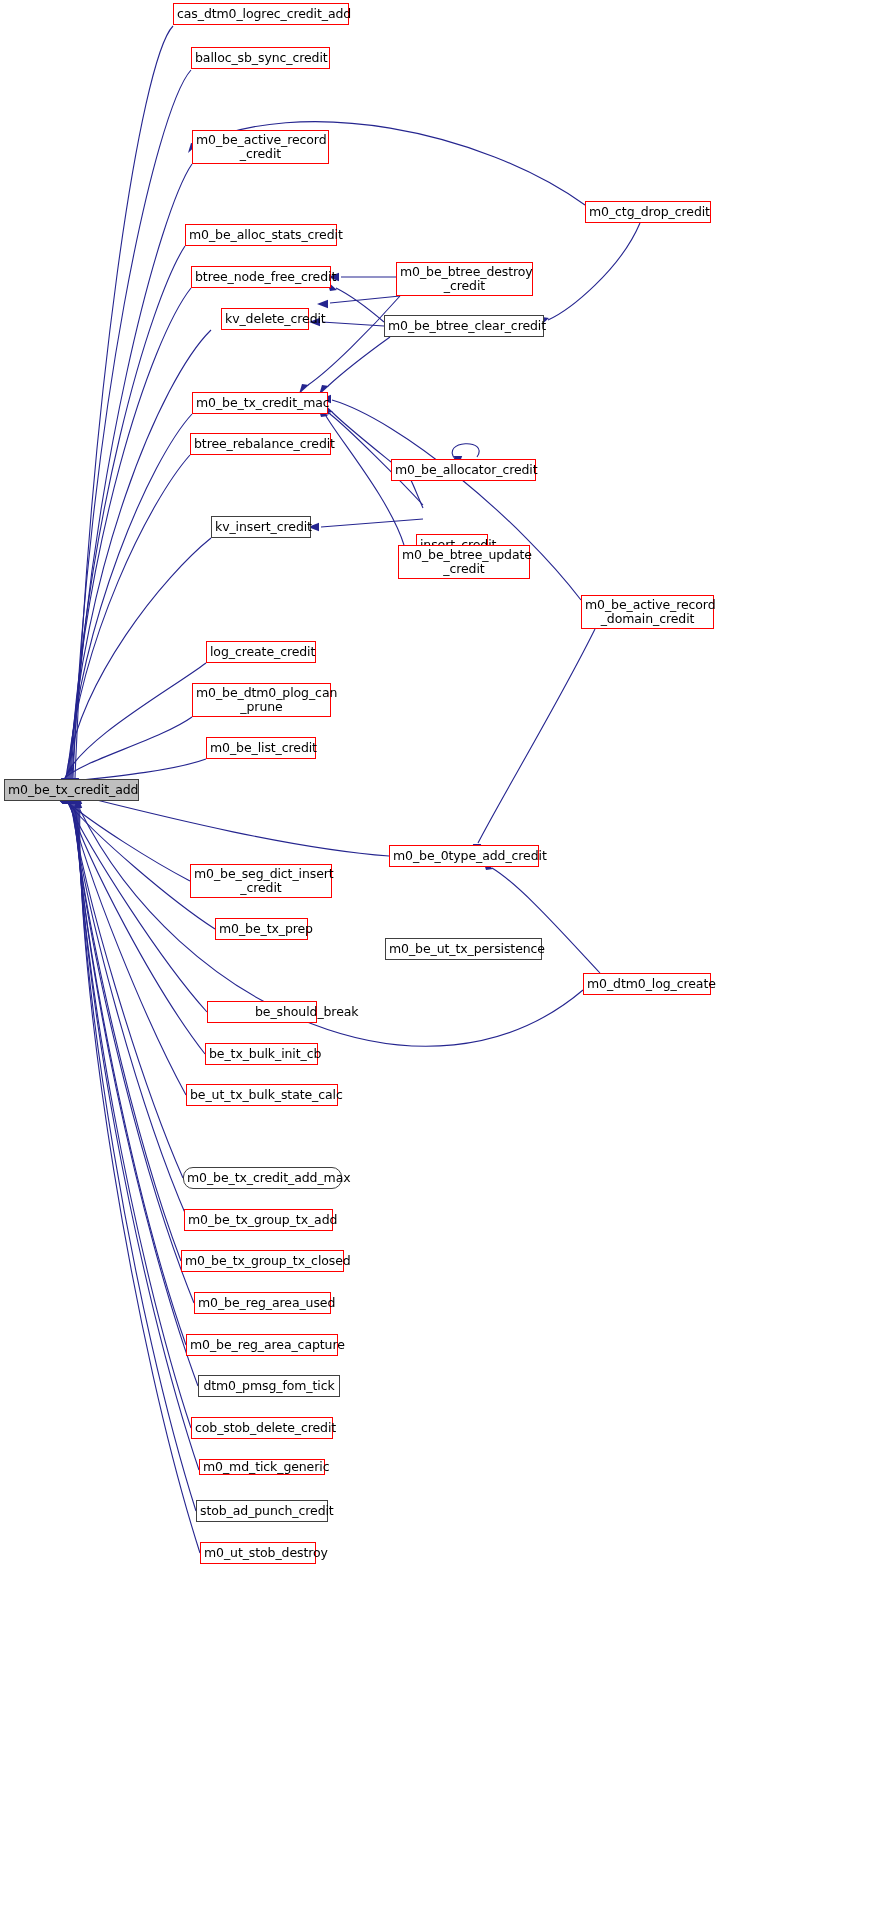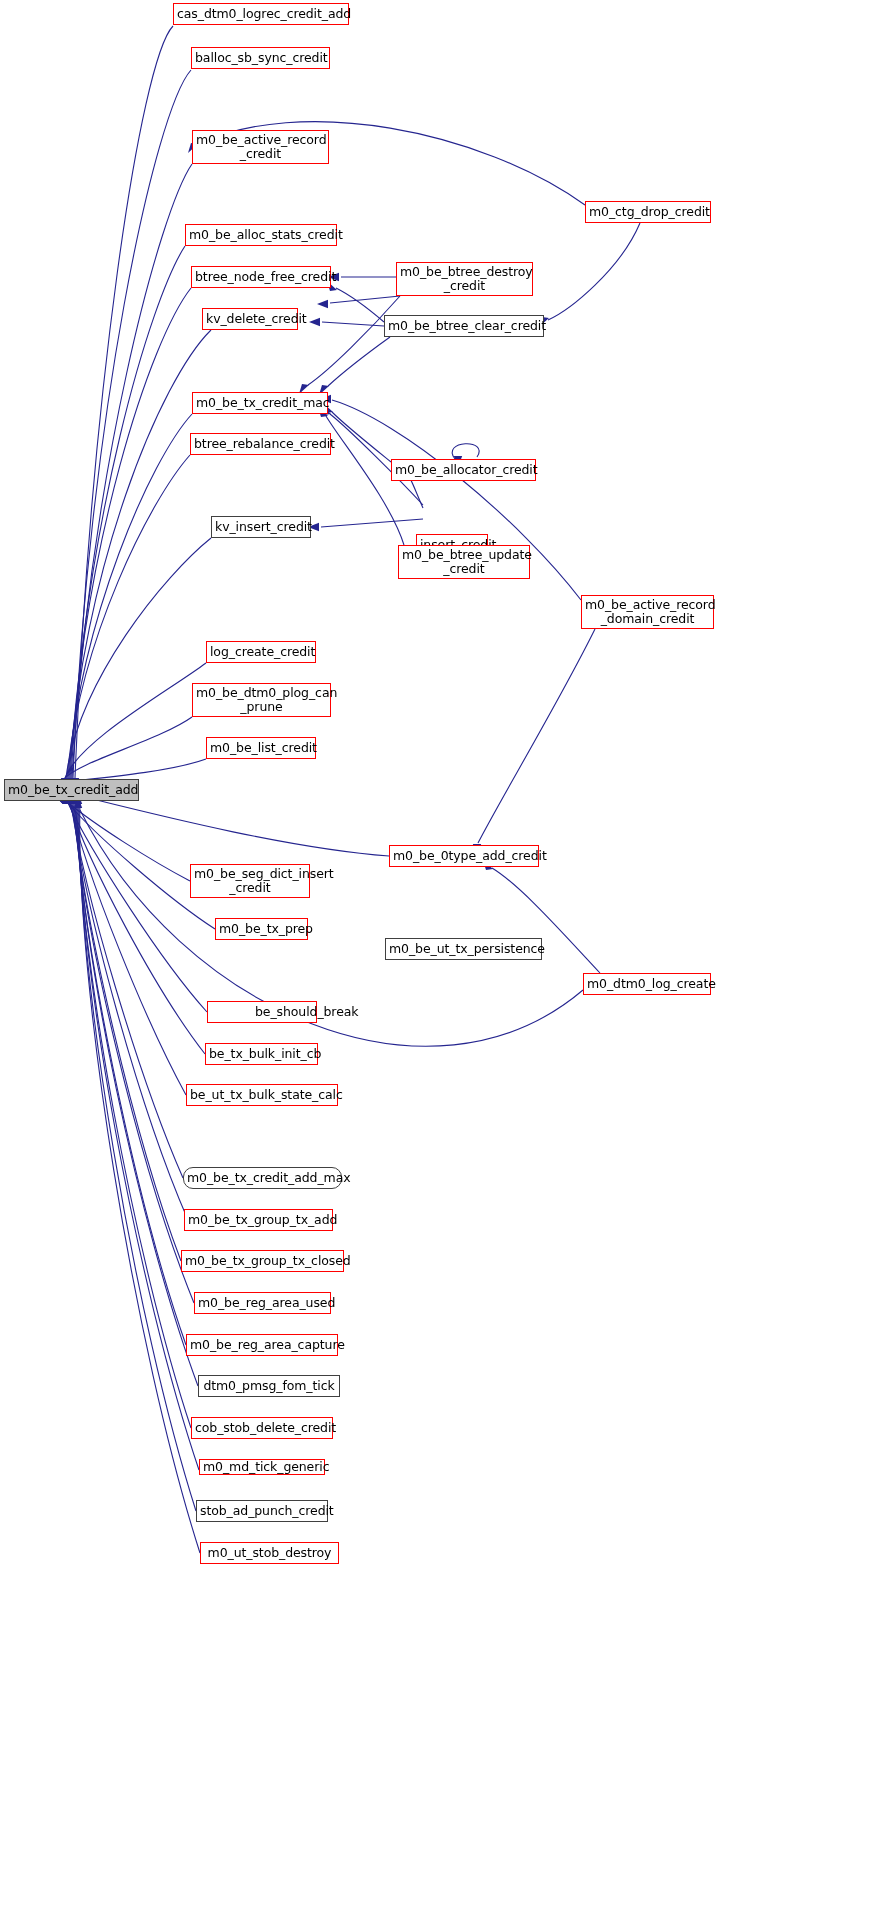--- a/index.html
+++ b/index.html
@@ -256,44 +256,44 @@
     </svg>
 
   <div id="node-layer">
       <div class="node current" style="left: 4px; top: 779px; width: 135px; height: 22px;"><span class="node-label">m0_be_tx_credit_add</span></div>
       <div class="node" style="left: 173px; top: 3px; width: 176px; height: 22px;"><span class="node-label">cas_dtm0_logrec_credit_add</span></div>
       <div class="node" style="left: 191px; top: 47px; width: 139px; height: 22px;"><span class="node-label">balloc_sb_sync_credit</span></div>
       <div class="node" style="left: 192px; top: 130px; width: 137px; height: 34px;"><span class="node-label">m0_be_active_record
 _credit</span></div>
       <div class="node" style="left: 185px; top: 224px; width: 152px; height: 22px;"><span class="node-label">m0_be_alloc_stats_credit</span></div>
       <div class="node" style="left: 191px; top: 266px; width: 140px; height: 22px;"><span class="node-label">btree_node_free_credit</span></div>
-      <div class="node" style="left: 202px; top: 308px; width: 96px; height: 22px;"><span class="node-label">kv_delete_credit</span></div>
+      <div class="node" style="left: 221px; top: 308px; width: 88px; height: 22px;"><span class="node-label">kv_delete_credit</span></div>
       <div class="node" style="left: 192px; top: 392px; width: 136px; height: 22px;"><span class="node-label">m0_be_tx_credit_mac</span></div>
       <div class="node" style="left: 190px; top: 433px; width: 141px; height: 22px;"><span class="node-label">btree_rebalance_credit</span></div>
       <div class="node plain" style="left: 211px; top: 516px; width: 100px; height: 22px;"><span class="node-label">kv_insert_credit</span></div>
       <div class="node" style="left: 206px; top: 641px; width: 110px; height: 22px;"><span class="node-label">log_create_credit</span></div>
       <div class="node" style="left: 192px; top: 683px; width: 139px; height: 34px;"><span class="node-label">m0_be_dtm0_plog_can
 _prune</span></div>
       <div class="node" style="left: 206px; top: 737px; width: 110px; height: 22px;"><span class="node-label">m0_be_list_credit</span></div>
-      <div class="node" style="left: 190px; top: 864px; width: 120px; height: 34px;"><span class="node-label">m0_be_seg_dict_insert
+      <div class="node" style="left: 190px; top: 864px; width: 142px; height: 34px;"><span class="node-label">m0_be_seg_dict_insert
 _credit</span></div>
       <div class="node" style="left: 215px; top: 918px; width: 93px; height: 22px;"><span class="node-label">m0_be_tx_prep</span></div>
       <div class="node" style="left: 207px; top: 1001px; width: 110px; height: 22px; padding-left: 44px;"><span class="node-label">be_should_break</span></div>
       <div class="node" style="left: 205px; top: 1043px; width: 113px; height: 22px;"><span class="node-label">be_tx_bulk_init_cb</span></div>
       <div class="node" style="left: 186px; top: 1084px; width: 152px; height: 22px;"><span class="node-label">be_ut_tx_bulk_state_calc</span></div>
       <div class="node plain" style="left: 183px; top: 1167px; width: 159px; height: 22px; border-radius: 10px;"><span class="node-label">m0_be_tx_credit_add_max</span></div>
       <div class="node" style="left: 184px; top: 1209px; width: 149px; height: 22px;"><span class="node-label">m0_be_tx_group_tx_add</span></div>
       <div class="node" style="left: 181px; top: 1250px; width: 163px; height: 22px;"><span class="node-label">m0_be_tx_group_tx_closed</span></div>
       <div class="node" style="left: 194px; top: 1292px; width: 137px; height: 22px;"><span class="node-label">m0_be_reg_area_used</span></div>
       <div class="node" style="left: 186px; top: 1334px; width: 152px; height: 22px;"><span class="node-label">m0_be_reg_area_capture</span></div>
       <div class="node plain" style="left: 198px; top: 1375px; width: 142px; height: 22px;"><span class="node-label">dtm0_pmsg_fom_tick</span></div>
       <div class="node" style="left: 191px; top: 1417px; width: 142px; height: 22px; justify-content: flex-end;"><span class="node-label">cob_stob_delete_credit</span></div>
       <div class="node" style="left: 199px; top: 1459px; width: 126px; height: 16px; align-items: center;"><span class="node-label">m0_md_tick_generic</span></div>
       <div class="node plain" style="left: 196px; top: 1500px; width: 132px; height: 22px;"><span class="node-label">stob_ad_punch_credit</span></div>
-      <div class="node" style="left: 200px; top: 1542px; width: 139px; height: 22px; align-items: center;"><span class="node-label">m0_ut_stob_destroy</span></div>
+      <div class="node" style="left: 200px; top: 1542px; width: 116px; height: 22px; align-items: center;"><span class="node-label">m0_ut_stob_destroy</span></div>
       <div class="node" style="left: 396px; top: 262px; width: 137px; height: 34px;"><span class="node-label">m0_be_btree_destroy
 _credit</span></div>
       <div class="node plain" style="left: 384px; top: 315px; width: 160px; height: 22px;"><span class="node-label">m0_be_btree_clear_credit</span></div>
       <div class="node" style="left: 391px; top: 459px; width: 145px; height: 22px;"><span class="node-label">m0_be_allocator_credit</span></div>
       <div class="node" style="left: 416px; top: 502px; width: 72px; height: 22px; margin-top: 32px;"><span class="node-label">insert_credit</span></div>
       <div class="node" style="left: 398px; top: 545px; width: 132px; height: 34px;"><span class="node-label">m0_be_btree_update
 _credit</span></div>
       <div class="node" style="left: 389px; top: 845px; width: 150px; height: 22px;"><span class="node-label">m0_be_0type_add_credit</span></div>
       <div class="node plain" style="left: 385px; top: 938px; width: 157px; height: 22px;"><span class="node-label">m0_be_ut_tx_persistence</span></div>
       <div class="node" style="left: 585px; top: 201px; width: 126px; height: 22px;"><span class="node-label">m0_ctg_drop_credit</span></div>

